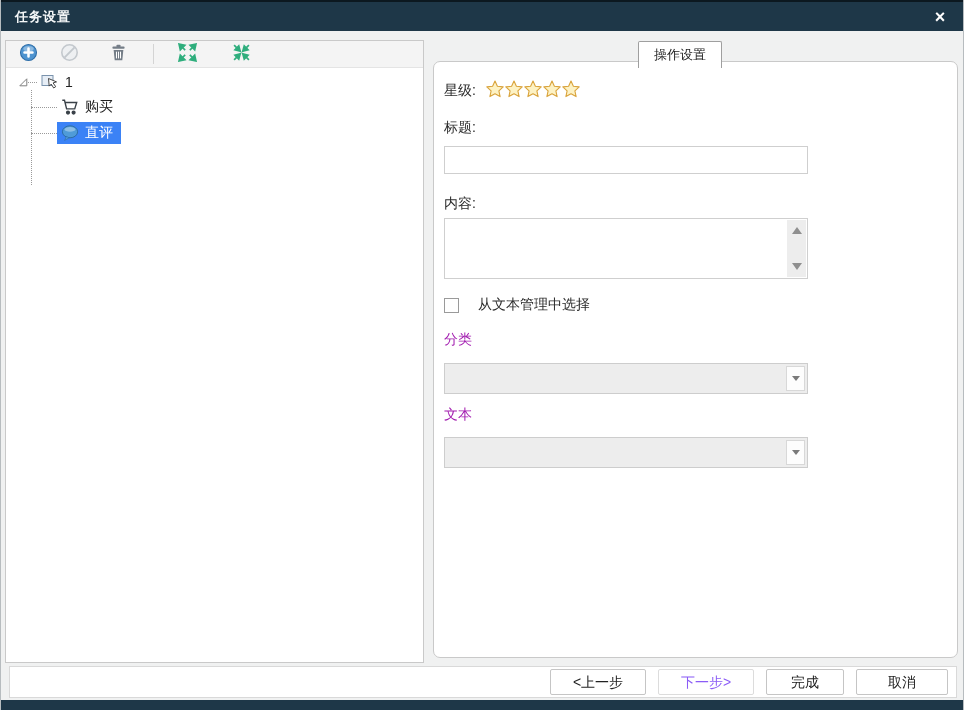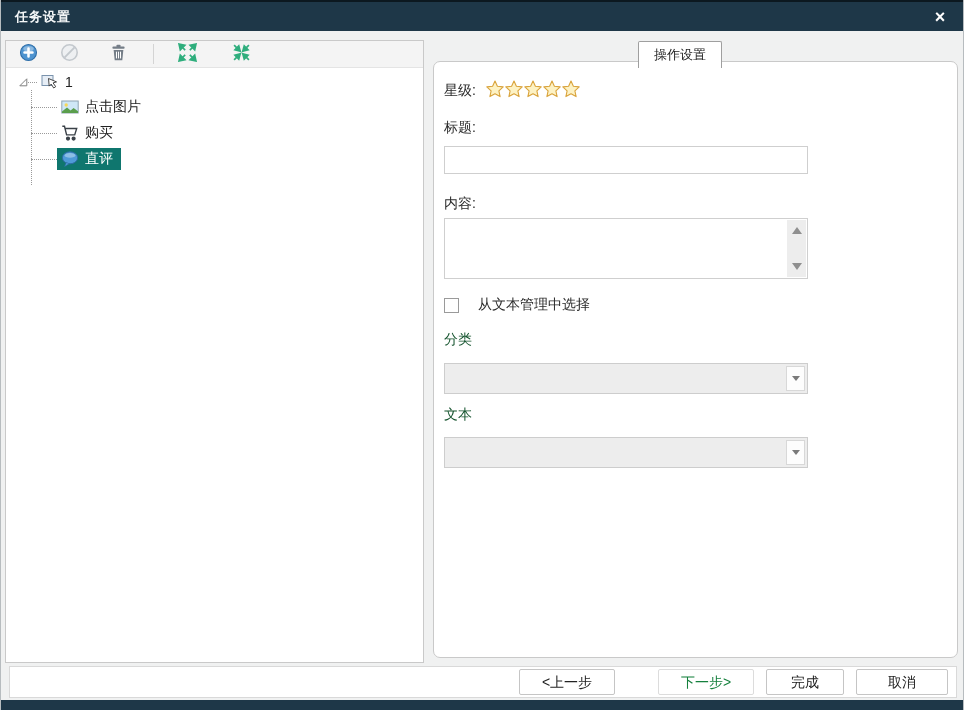--- a/index.html
+++ b/index.html
@@ -40,36 +40,36 @@
   .tree-row{ display:flex; align-items:center; height:26px; white-space:nowrap; }
   .tree-root-row{ height:24px; }
   .expander{ width:9px; height:9px; display:inline-flex; flex:none; }
   .dot-stub{ border-top:1px dotted #9a9a9a; height:1px; flex:none; }
   .node-icon{ width:18px; height:18px; display:inline-flex; flex:none; margin-left:2px;}
   .node-icon svg{ width:18px; height:18px; }
   .node-block{
     display:flex; align-items:center; padding:2px 8px 2px 2px; cursor:pointer;
   }
   .node-block .node-label{ margin-left:6px; }
-  .node-block.selected{ background:#0f766e; color:#ffffff; }
+  .node-block.selected{ background:#3b82f6; color:#ffffff; }
   .tree-children{ position:relative; margin-left:12px; }
   .tree-vline{ position:absolute; left:0; top:-4px; width:1px; border-left:1px dotted #9a9a9a; }
   
   .right-panel{
     position:absolute; left:432px; top:61px; width:525px; height:597px;
     background:#fff; border:1px solid #c9c9c9; border-radius:7px;
   }
   .panel-tab{
     position:absolute; left:637px; top:41px; width:84px; height:27px;
     background:#fff; border:1px solid #9f9f9f; border-bottom:none;
     border-radius:2px 2px 0 0; z-index:3;
     font-size:13px; color:#222; text-align:center; line-height:26px;
   }
   .field-label{ position:absolute; left:10px; font-size:14px; color:#2b2b2b; }
-  .field-label.dim{ color:#14532d;font-family:Liberation Serif, serif; }
+  .field-label.dim{ color:#a21caf;font-family:Liberation Serif, serif; }
   .star-row{ position:absolute; left:10px; top:19px; height:20px; display:flex; align-items:center; }
   .star-row .stars{ display:inline-flex; margin-left:10px; cursor:pointer; }
   .star-row .stars svg{ width:18px; height:18px; margin-right:1px; }
   .text-input{
     position:absolute; left:10px; top:84px; width:364px; height:28px;
     border:1px solid #cfcfcf; background:#fff; font-size:14px; padding:0 6px;
     font-family:"Liberation Sans","DejaVu Sans",sans-serif; outline:none;
   }
   .textarea-wrap{
     position:absolute; left:10px; top:156px; width:364px; height:61px;
@@ -104,21 +104,21 @@
   .footer{
     position:absolute; left:8px; top:666px; width:948px; height:32px;
     background:#fff; border:1px solid #d9d9d9;
     display:flex; align-items:center; justify-content:flex-end; padding-right:8px; gap:12px;
   }
   .btn{
     height:26px; background:#fff; border:1px solid #c5c5c5; border-radius:2px;
     font-size:14px; color:#222; text-align:center; line-height:24px; cursor:pointer;
     font-family:"Liberation Sans","DejaVu Sans",sans-serif;
   }
-  .btn.disabled{ color:#15803d; border-color:#dcdcdc; cursor:default;margin-left:31px; }
+  .btn.disabled{ color:#8b5cf6; border-color:#dcdcdc; cursor:default; }
   .bottom-strip{ position:absolute; left:0; top:700px; width:964px; height:10px; background:#1e3748; }
 </style>
 </head>
 <body>
 
 <div class="titlebar">
   <span class="title">任务设置</span>
   <span class="close">×</span>
 </div>
 
@@ -186,33 +186,20 @@
             <svg viewBox="0 0 18 18">
               <rect x="1" y="2.5" width="11" height="10" fill="#e7eef6" stroke="#7a93ad"></rect>
               <path d="M7.5 5.5l8 3.4-3.4 1 2.6 3.8-2 1.3-2.5-3.9-2 2z" fill="#fff" stroke="#333" stroke-width="0.9"></path>
             </svg>
           </span>
           <span class="node-label">1</span>
         </span>
       </div>
       <div class="tree-children">
         <div class="tree-vline" style="height: 95px;"></div>
-        <div class="tree-row">
-          <span class="dot-stub" style="width: 26px;"></span>
-          <span class="node-block">
-            <span class="node-icon">
-              <svg viewBox="0 0 18 18">
-                <rect x="0.8" y="3" width="16.4" height="12" fill="#cfe7f7" stroke="#90a4b3"></rect>
-                <circle cx="5.2" cy="7" r="1.7" fill="#f6d75a"></circle>
-                <path d="M1 13.6l5-4.2 3.6 3 3-2.4 4.4 3.2v1.8H1z" fill="#5a9e4c"></path>
-              </svg>
-            </span>
-            <span class="node-label">点击图片</span>
-          </span>
-        </div>
         <div class="tree-row">
           <span class="dot-stub" style="width: 26px;"></span>
           <span class="node-block">
             <span class="node-icon">
               <svg viewBox="0 0 18 18" fill="none" stroke="#3a4148" stroke-width="1.4">
                 <path d="M1.3 2.3h2.2l2.1 8.6h8.1l2-6.4H4.6"></path>
                 <circle cx="7" cy="14.6" r="1.4" fill="#3a4148"></circle>
                 <circle cx="12.6" cy="14.6" r="1.4" fill="#3a4148"></circle>
               </svg>
             </span>

